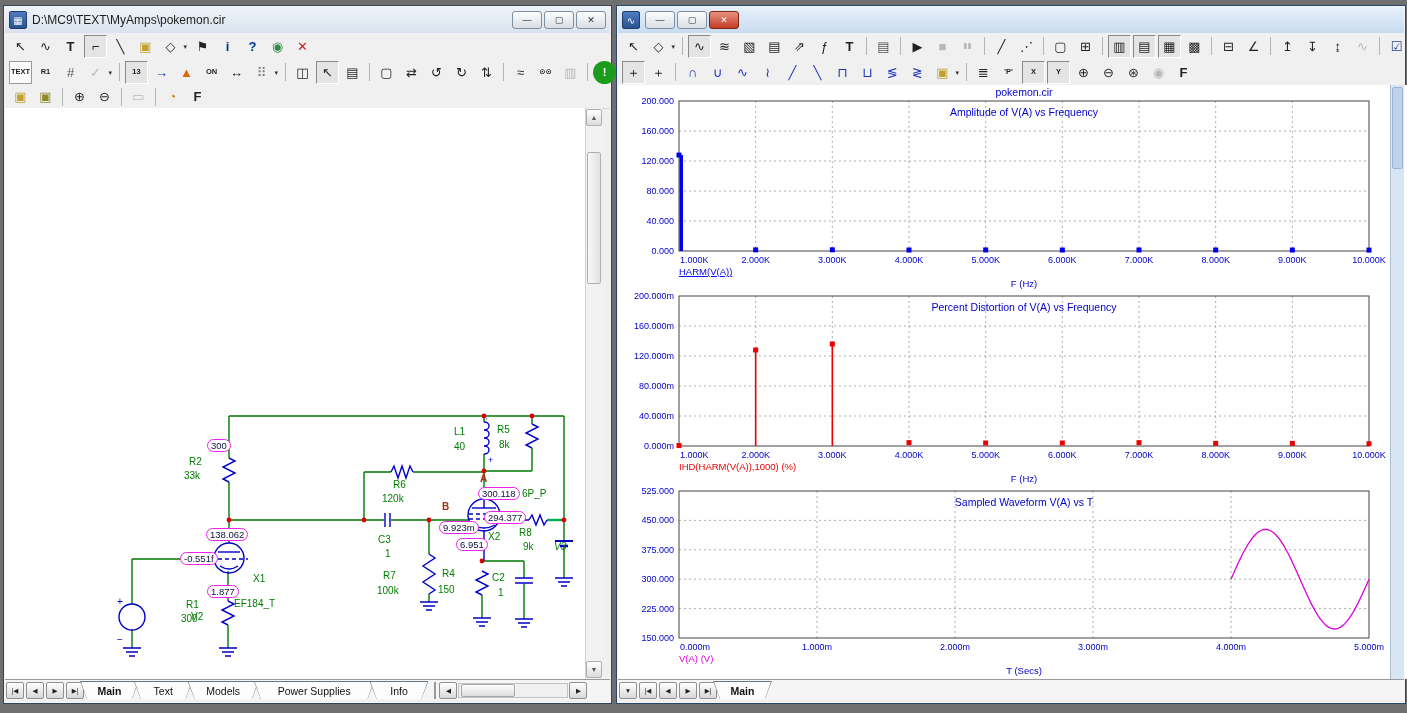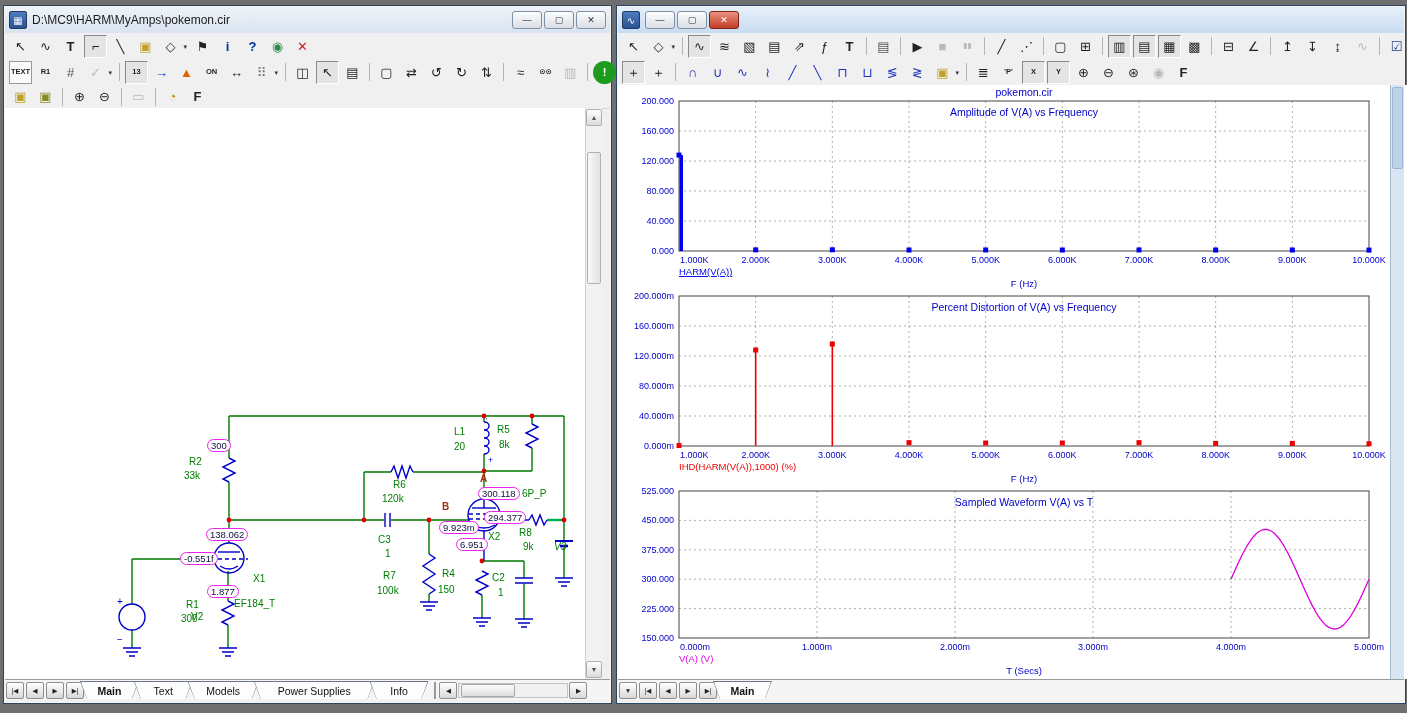--- a/index.html
+++ b/index.html
@@ -54,21 +54,21 @@
   .htrack{position:relative;background:#f0f0f0;border:1px solid #c2c2c2;margin:3px 0 2px 0;height:13px;flex:none;}
   .hthumb{position:absolute;top:0;bottom:0;background:linear-gradient(#fcfcfc,#dedede);border:1px solid #a8a8a8;border-radius:2px;}
   svg{display:block;}
 </style>
 </head>
 <body>
 
 <div class="window" style="left:3px;top:5px;width:607px;height:697px;">
   <div class="titlebar inactive">
     <span class="appicon">▦</span>
-    <span class="wtitle">D:\MC9\HARM\MyAmps\pokemon.cir</span>
+    <span class="wtitle">D:\MC9\TEXT\MyAmps\pokemon.cir</span>
     <span class="wbtns" id="lwbtns">
         <span class="wbtn">—</span>
         <span class="wbtn">▢</span>
         <span class="wbtn">✕</span>
       </span>
   </div>
   <div class="tbrow" id="ltb1" style="top:27px;">
       <span class="ti">↖</span>
       <span class="ti">∿</span>
       <span class="ti" style="font-weight: bold;">T</span>
@@ -202,21 +202,21 @@
         <span class="glab" style="left: 229px; top: 490px;">EF184_T</span>
         <span class="glab" style="left: 388px; top: 371px;">R6</span>
         <span class="glab" style="left: 377px; top: 385px;">120k</span>
         <span class="glab" style="left: 373px; top: 426px;">C3</span>
         <span class="glab" style="left: 380px; top: 440px;">1</span>
         <span class="glab" style="left: 378px; top: 462px;">R7</span>
         <span class="glab" style="left: 372px; top: 477px;">100k</span>
         <span class="glab" style="left: 437px; top: 460px;">R4</span>
         <span class="glab" style="left: 433px; top: 476px;">150</span>
         <span class="glab" style="left: 449px; top: 318px; text-align: center;">L1</span>
-        <span class="glab" style="left: 449px; top: 333px;">20</span>
+        <span class="glab" style="left: 449px; top: 333px;">40</span>
         <span class="glab" style="left: 492px; top: 316px;">R5</span>
         <span class="glab" style="left: 494px; top: 331px;">8k</span>
         <span class="glab" style="left: 517px; top: 380px;">6P_P</span>
         <span class="glab" style="left: 483px; top: 423px;">X2</span>
         <span class="glab" style="left: 487px; top: 464px;">C2</span>
         <span class="glab" style="left: 493px; top: 479px;">1</span>
         <span class="glab" style="left: 514px; top: 419px;">R8</span>
         <span class="glab" style="left: 518px; top: 433px;">9k</span>
         <span class="glab" style="left: 549px; top: 433px; font-style: italic;">V3</span>
         <span class="nlab" style="left: 202px; top: 331px;">300</span>

